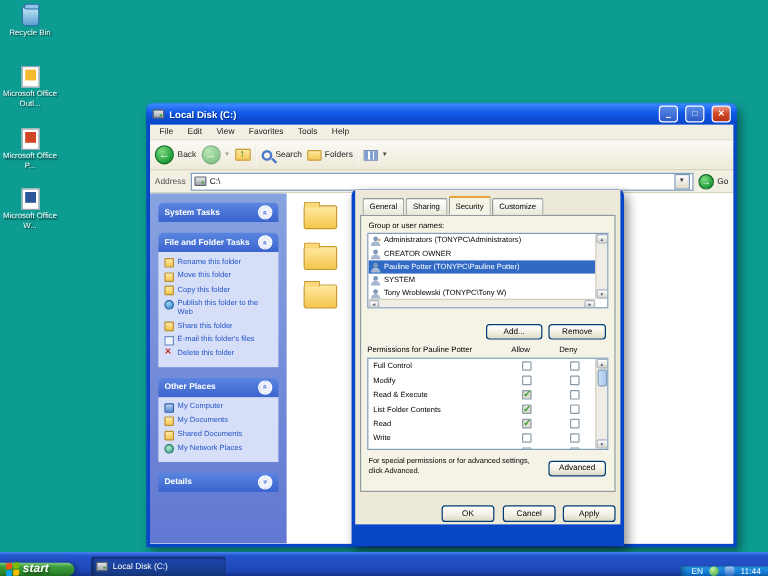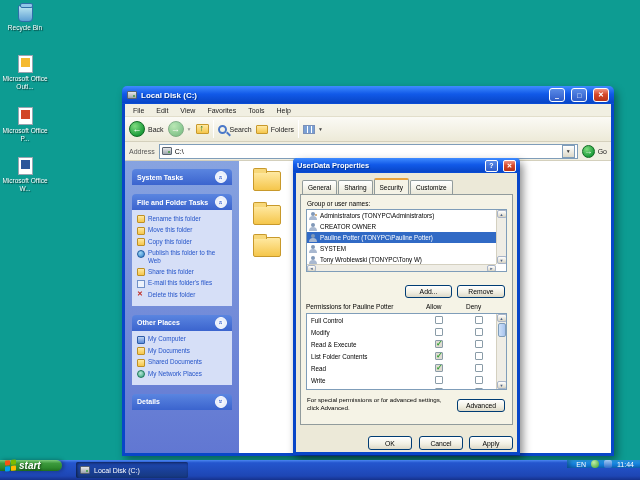--- a/index.html
+++ b/index.html
@@ -115,21 +115,21 @@
 .cb.deny{left:168px}
 .cb.checked{background:#DFDCD2}
 .cb.checked::after{content:"✓";position:absolute;left:0;top:-2px;color:#2F9E2F;font-size:8px;font-weight:bold}
 .adv-note{position:absolute;left:6px;top:201px;width:148px;font-size:6.2px;line-height:1.35}
 .adv-btn{left:156px;top:204px;width:48px}
 .ok-btn{left:72px;top:263px;width:44px;height:14px}
 .cancel-btn{left:123px;top:263px;width:44px;height:14px}
 .apply-btn{left:173px;top:263px;width:44px;height:14px}
 
 
-.taskbar{position:absolute;left:0;right:0;bottom:0;height:20px;background:linear-gradient(180deg,#4B86F0 0%,#2456CE 14%,#1E46B4 80%,#15318C 100%);display:flex;align-items:flex-start;z-index:50}
+.taskbar{position:absolute;left:0;right:0;bottom:0;height:20px;background:linear-gradient(180deg,#4B86F0 0%,#2456CE 14%,#1E46B4 80%,#15318C 100%);display:flex;align-items:flex-end;z-index:50}
 .start{width:62px;display:flex;align-items:center;gap:3px;padding:0 8px 0 5px;background:linear-gradient(180deg,#7CCB7C 0%,#3D9B3D 30%,#2E8A2E 70%,#1F6E1F 100%);border-radius:0 10px 10px 0;color:#fff;font-style:italic;font-weight:bold;font-size:10px;text-shadow:1px 1px 2px rgba(0,0,0,.5);box-shadow:2px 0 4px rgba(0,0,0,.35);cursor:pointer}
 .flag{width:11px;height:11px;display:grid;grid-template-columns:5px 5px;grid-template-rows:5px 5px;gap:1px;transform:skewY(-6deg)}
 .flag span{border-radius:1px}
 .flag .f1{background:#F65314}.flag .f2{background:#7CBB00}.flag .f3{background:#00A1F1}.flag .f4{background:#FFBB00}
 .taskbtn{margin-left:14px;margin-top:2px;height:16px;width:112px;background:linear-gradient(#1E48B4,#16387E);border-radius:2px;display:flex;align-items:center;gap:4px;padding:0 4px;color:#fff;font-size:7px;box-shadow:inset 1px 1px 3px rgba(0,0,0,.55);cursor:pointer;white-space:nowrap;overflow:hidden}
 .tray{margin-left:auto;display:flex;align-items:center;gap:5px;padding:0 6px 0 9px;background:linear-gradient(180deg,#2BA2F0 0%,#1581DE 55%,#0E6FC8 100%);box-shadow:inset 3px 0 4px rgba(0,0,0,.3);color:#fff;font-size:7px}
 .tray-ico{width:8px;height:8px;border-radius:2px}
 .tray-ico.a{background:radial-gradient(circle at 35% 30%,#BFF0A8,#3E9E2E);border-radius:50%}
 .tray-ico.b{background:linear-gradient(#9FC8F5,#2E6CC8);}
 </style>
@@ -287,25 +287,20 @@
       <div class="main">
         <span class="folder" style="left:14px;top:10px"></span>
         <span class="folder" style="left:14px;top:44px"></span>
         <span class="folder" style="left:14px;top:76px"></span>
       </div>
     </div>
   </div>
 </div>
 
 <div class="dialog">
-  <div class="dlg-title">
-    <span class="tb-title">UserData Properties</span>
-    <span class="dbtn help"></span>
-    <span class="dbtn close2"></span>
-  </div>
   <div class="dlg-body">
     <div class="tabs">
       <span class="tab">General</span>
       <span class="tab">Sharing</span>
       <span class="tab active">Security</span>
       <span class="tab">Customize</span>
     </div>
     <div class="panel">
       <div class="grp-label">Group or user names:</div>
       <div class="userlist">

